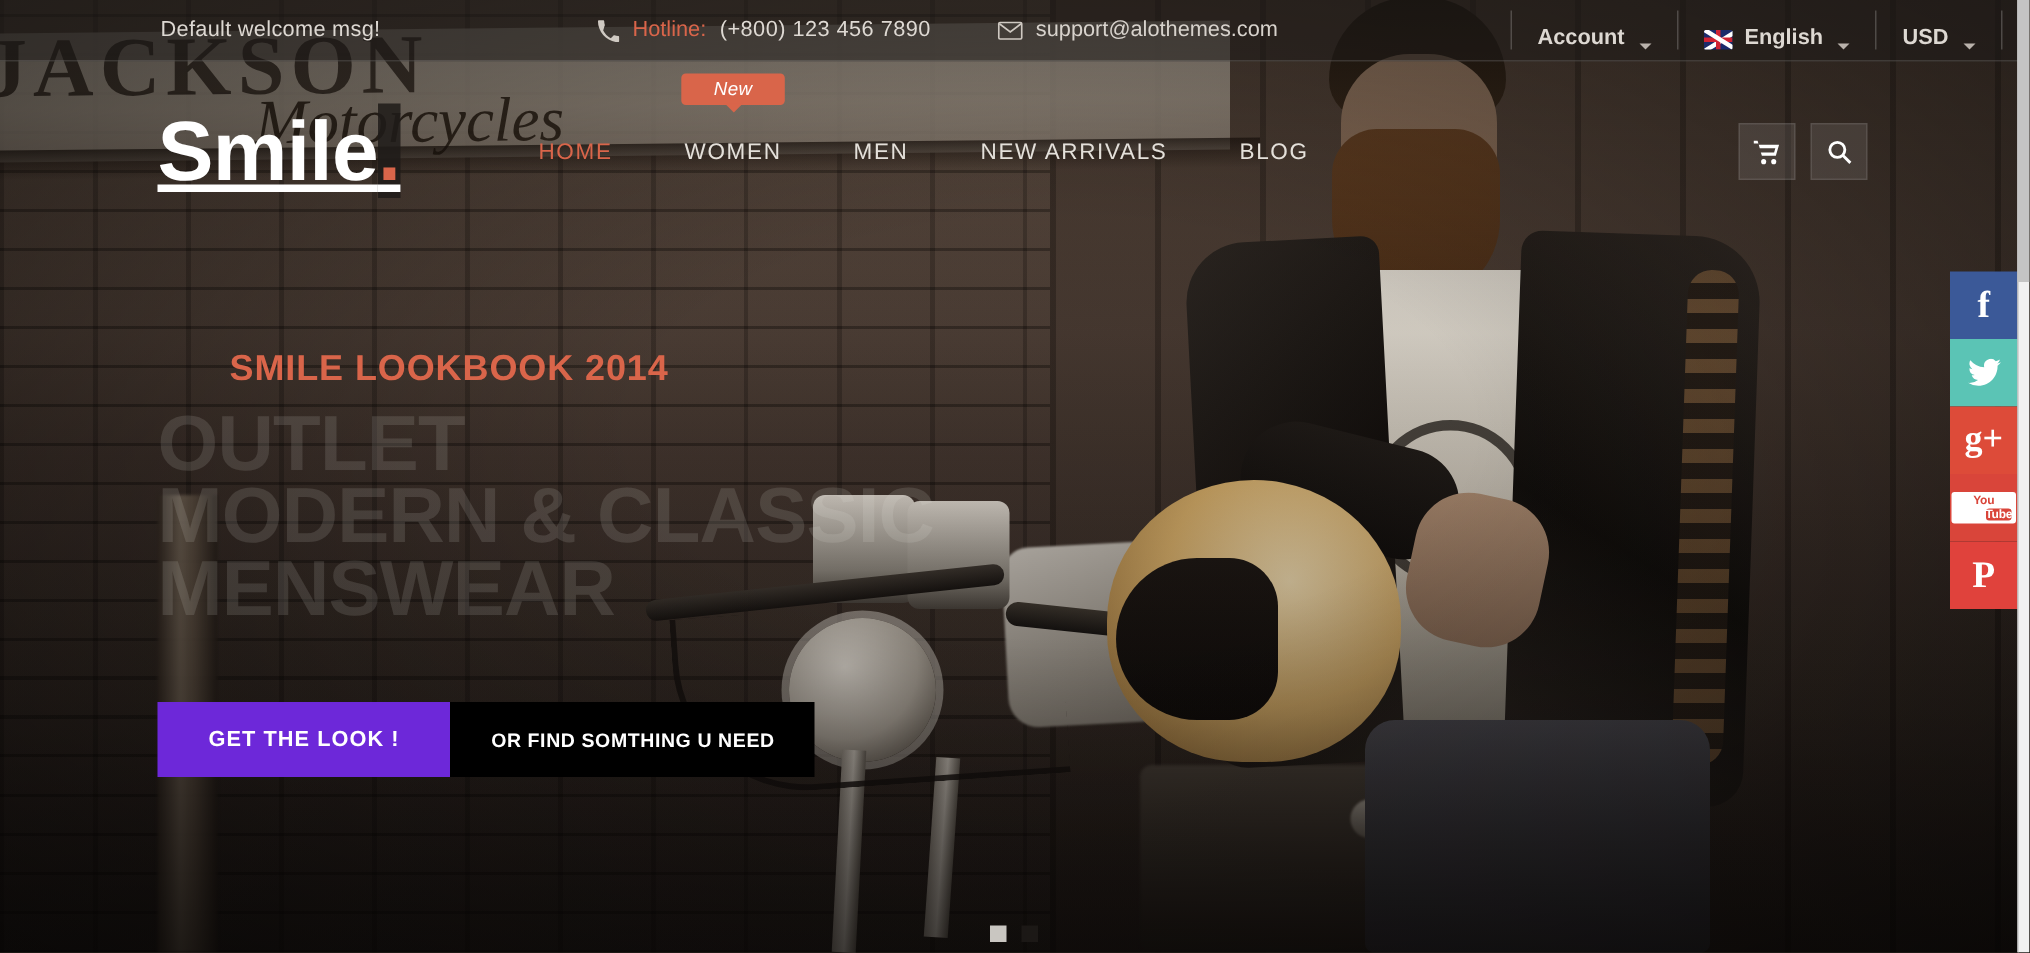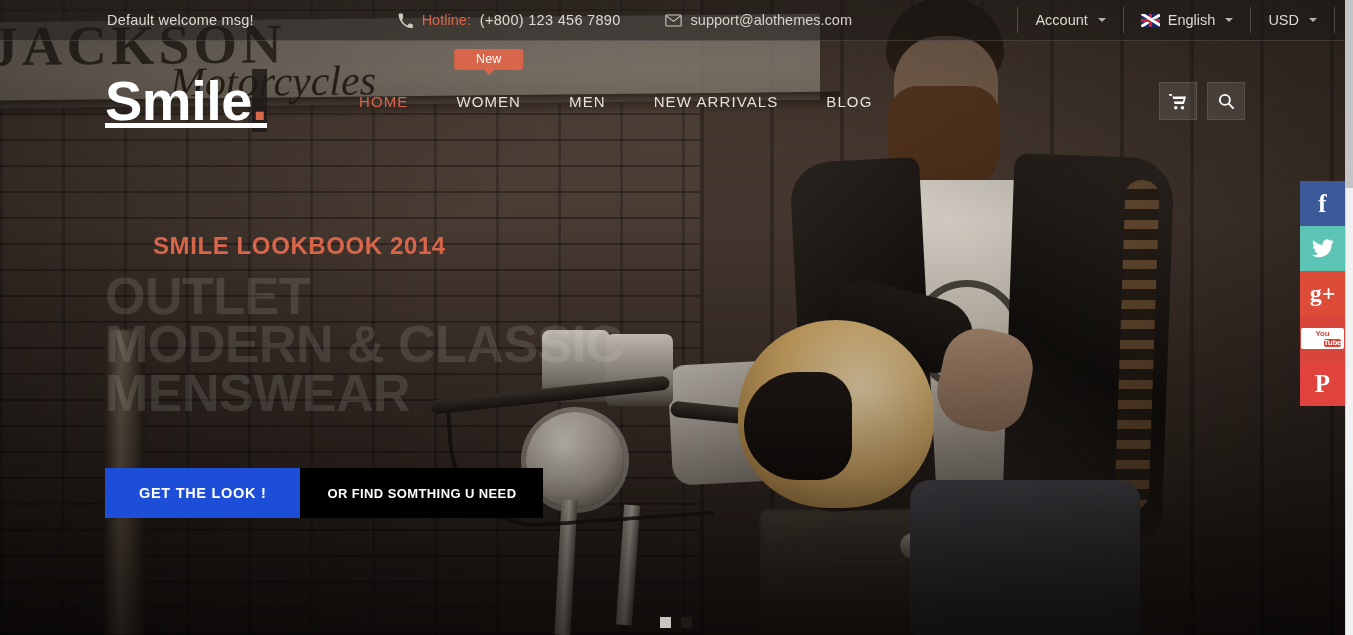--- a/index.html
+++ b/index.html
@@ -210,23 +210,23 @@
     display:flex; align-items:center; color:#d7d2cc; font-size:14.5px;
   }
   .welcome { margin-left:107px; color:#ddd8d2; letter-spacing:.2px; }
   .tb-group { display:flex; align-items:center; gap:9px; }
   .tb-phone { margin-left:144px; }
   .tb-mail  { margin-left:44px; }
   .hot-label { color:#d9654a; }
   .hot-num { color:#ded9d3; letter-spacing:.3px; }
   .tb-right { margin-left:auto; display:flex; align-items:center; height:100%; }
   .tb-cell {
-    display:flex; align-items:center; gap:8px; height:26px;
+    display:flex; align-items:flex-end; gap:8px; height:26px;
     padding:0 17px; border-left:1px solid rgba(255,255,255,.20);
-    color:#ddd8d2; white-space:nowrap;
+    color:#ddd8d2; white-space:nowrap;font-weight:bold;
   }
   .tb-cell:last-child { border-right:1px solid rgba(255,255,255,.20); margin-right:10px; }
   .caret {
     width:0; height:0; border-left:4px solid transparent; border-right:4px solid transparent;
     border-top:4px solid #b9b2ab; margin-left:2px;
   }
   .flag {
     width:19px; height:13px; position:relative; overflow:hidden;
     background:#1b2a6b; border-radius:1px; display:inline-block;
   }
@@ -258,21 +258,21 @@
   .logo .dot { color:#d9654a; }
   .nav { display:flex; align-items:center; margin-left:68px; gap:0; }
   .nav-item {
     position:relative; color:#e4e0da; font-size:15px; letter-spacing:1.1px;
     padding:14px 24px; white-space:nowrap;
   }
   .nav-item.active { color:#d9654a; }
   .badge-new {
     position:absolute; left:50%; top:-30px; transform:translateX(-50%);
     background:#d9654a; color:#fff; font-size:12.5px; letter-spacing:.2px;
-    padding:3px 22px 4px; border-radius:3px; white-space:nowrap;
+    padding:3px 22px 4px; border-radius:3px; white-space:nowrap;font-style:italic;
   }
   .badge-new:after {
     content:""; position:absolute; left:50%; bottom:-5px; transform:translateX(-50%);
     border-left:6px solid transparent; border-right:6px solid transparent;
     border-top:6px solid #d9654a;
   }
   .hdr-actions { margin-left:auto; display:flex; gap:10px; margin-right:100px; }
   .sq-btn {
     width:38px; height:38px; background:rgba(255,255,255,.10);
     border:1px solid rgba(255,255,255,.10);
@@ -285,21 +285,21 @@
     color:#d9654a; font-size:24px; font-weight:700; letter-spacing:.6px;
     margin-bottom:12px;
     margin-left:48px;
   }
   .hero-big {
     font-size:52px; font-weight:700; line-height:.93; letter-spacing:-.5px;
     color:rgba(236,232,226,.135); white-space:nowrap;
   }
   .cta-row { position:absolute; left:105px; top:468px; display:flex; }
   .btn-primary {
-    background:#1d4ed8; color:#fff; font-size:14.5px; font-weight:700;
+    background:#6d28d9; color:#fff; font-size:14.5px; font-weight:700;
     letter-spacing:.7px; padding:0 34px; height:50px;
     display:flex; align-items:center; justify-content:center;
   }
   .btn-dark {
     background:#000; color:#fff; font-size:13px; font-weight:700;
     letter-spacing:.4px; padding:0 27px; height:50px;
     display:flex; align-items:center; justify-content:center;
   }
 
   

